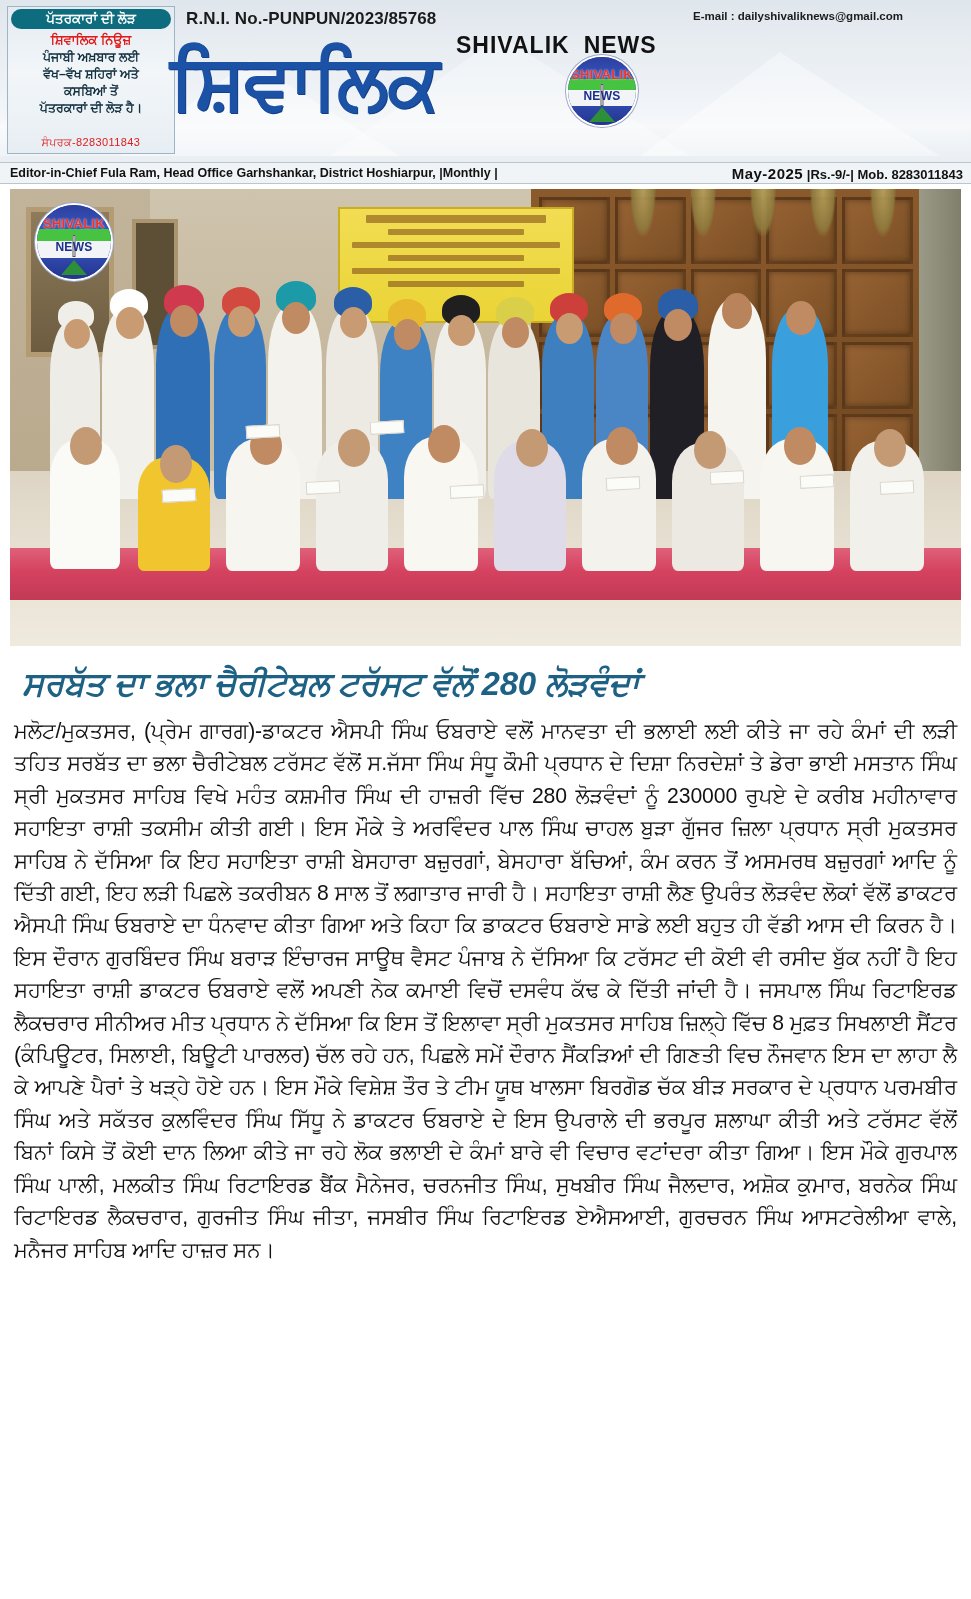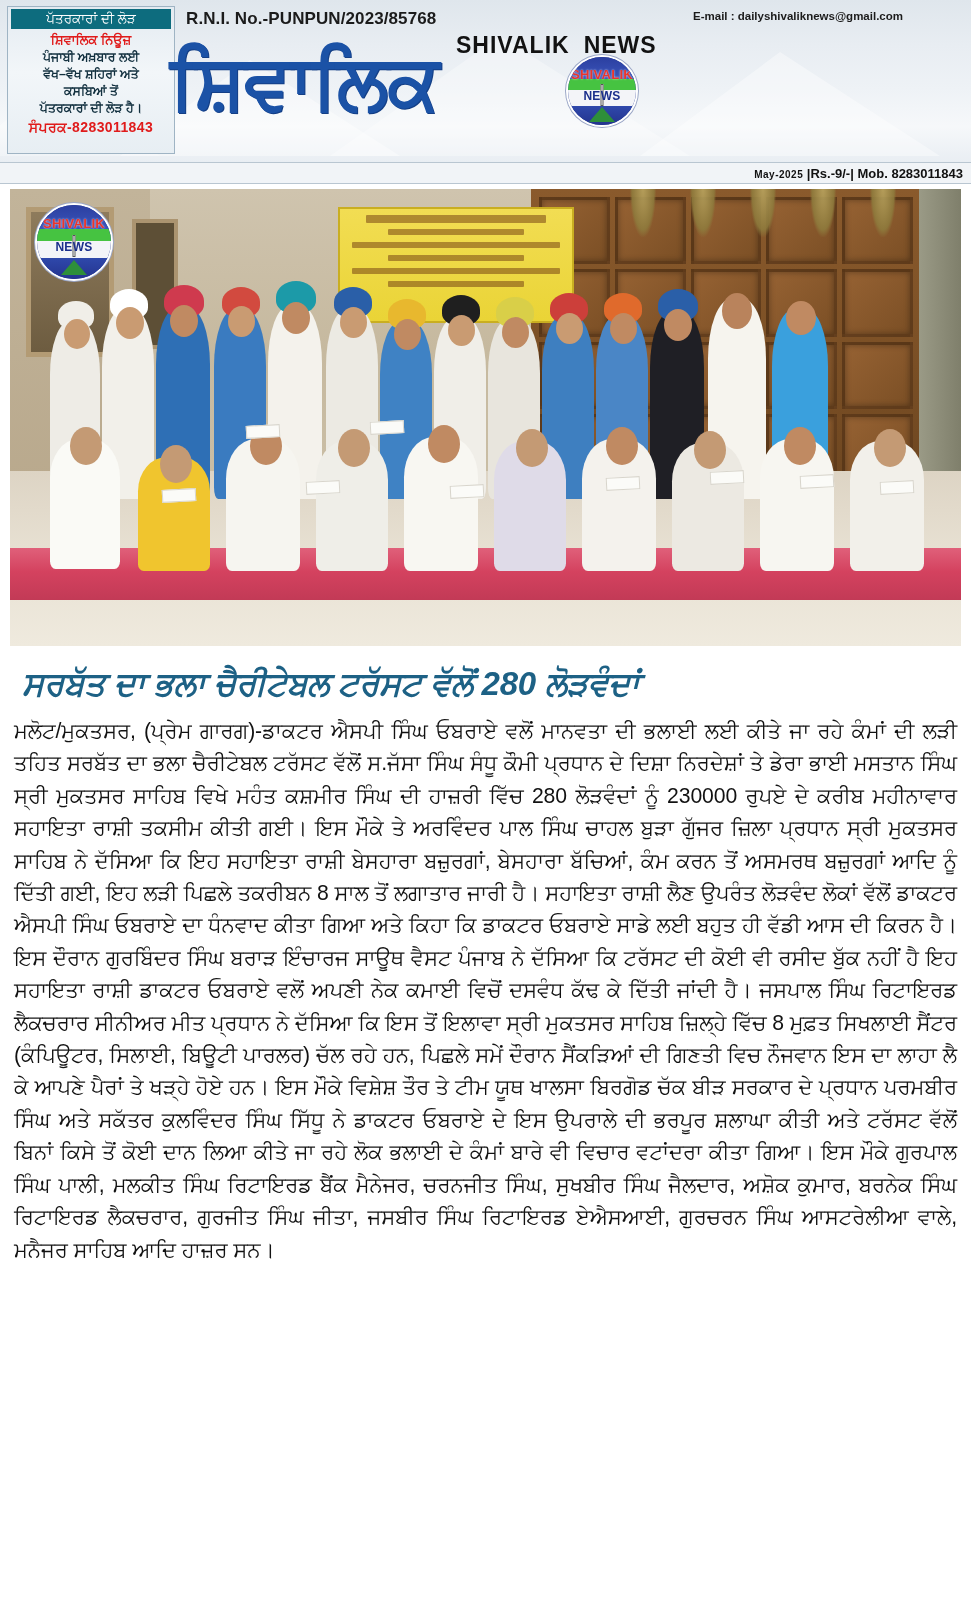--- a/index.html
+++ b/index.html
@@ -54,48 +54,49 @@
     border: 1px solid #9fb4c4;
     background: linear-gradient(180deg,#e4ebf1 0%,#f2f6f9 45%,#e7eef3 100%);
     z-index: 5;
     text-align: center;
     padding: 0 2px;
   }
   .recruit-title {
     background: #0d6c7e;
     color: #ffffff;
     font-size: 13.5px;
-    font-weight: normal;
+    font-weight: bold;
     line-height: 19px;
     height: 20px;
     margin: 2px 1px 3px 1px;
     white-space: nowrap;
     overflow: hidden;
+    border-radius: 10px;
   }
   .recruit-brand {
     color: #e01b1b;
     font-size: 13px;
     font-weight: bold;
     line-height: 16px;
     margin-bottom: 1px;
     text-align: center;
   }
   .recruit-body {
     color: #12303f;
     font-size: 12.5px;
     font-weight: bold;
     line-height: 17px;
   }
   .recruit-contact {
     color: #e01b1b;
-    font-size: 14px;
-    font-weight: bold;
+    font-size: 11px;
+    font-weight: normal;
     letter-spacing: 0.4px;
     line-height: 16px;
-    margin-top: 2px;
+    margin-top: 17px;
   }
 
   
   .rni {
     position: absolute;
     left: 186px; top: 9px;
     font-size: 17px; font-weight: bold;
     color: #1b1b1b;
     letter-spacing: 0.1px;
     z-index: 6;
@@ -197,21 +198,21 @@
   }
   .editor-left {
     font-size: 12.5px; font-weight: bold; color: #111;
     margin-left: 10px; white-space: nowrap;
   }
   .editor-right {
     position: absolute; right: 8px;
     font-size: 13px; font-weight: bold; color: #111;
     white-space: nowrap;
   }
-  .editor-right .mon { font-size: 10px; letter-spacing: 0.5px; }
+  .editor-right .mon { font-size: 15px; letter-spacing: 0.5px; }
 
   
   .strip {
     display: flex;
     width: 971px;
     height: 30px;
     margin-top: 3px;
   }
   .strip-red {
     width: 482px; height: 30px;
@@ -387,20 +388,21 @@
       <div class="logo-band-white"></div>
       <div class="logo-band-bot"></div>
       <div class="logo-pen"></div>
       <div class="logo-t1">SHIVALIK</div>
       <div class="logo-t2">NEWS</div>
       <div class="logo-hill"></div>
     </div>
   </div>
 
   <div class="editor-bar">
+    <div class="editor-left">Editor-in-Chief Fula Ram, Head Office Garhshankar, District Hoshiarpur, |Monthly |</div>
     <div class="editor-right">
       <span class="mon">May-2025</span>
       <span>|Rs.-9/-|</span>
       <span>Mob. 8283011843</span>
     </div>
   </div>
 
 
   <div class="photo-wrap">
     <div class="ph-wall"></div>

